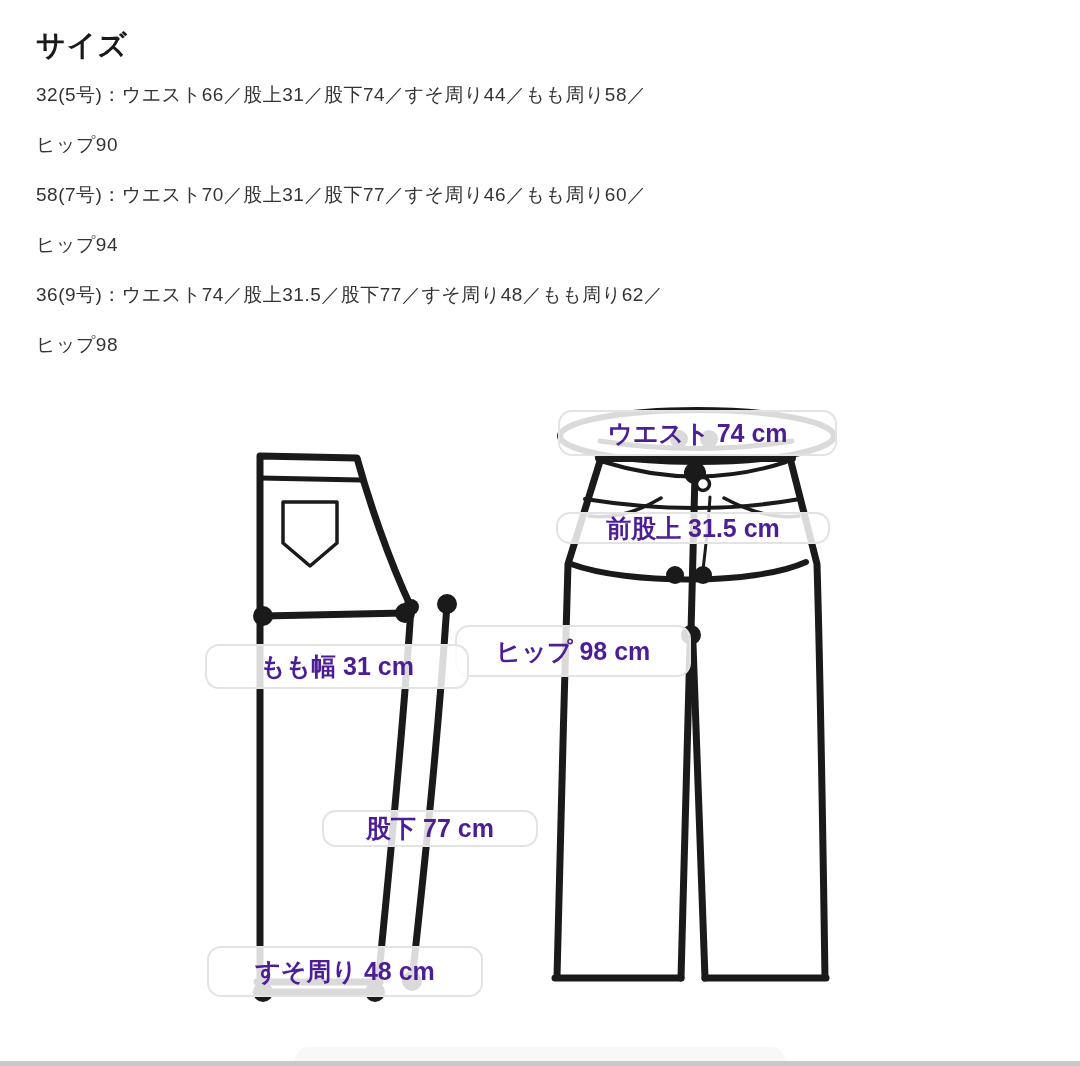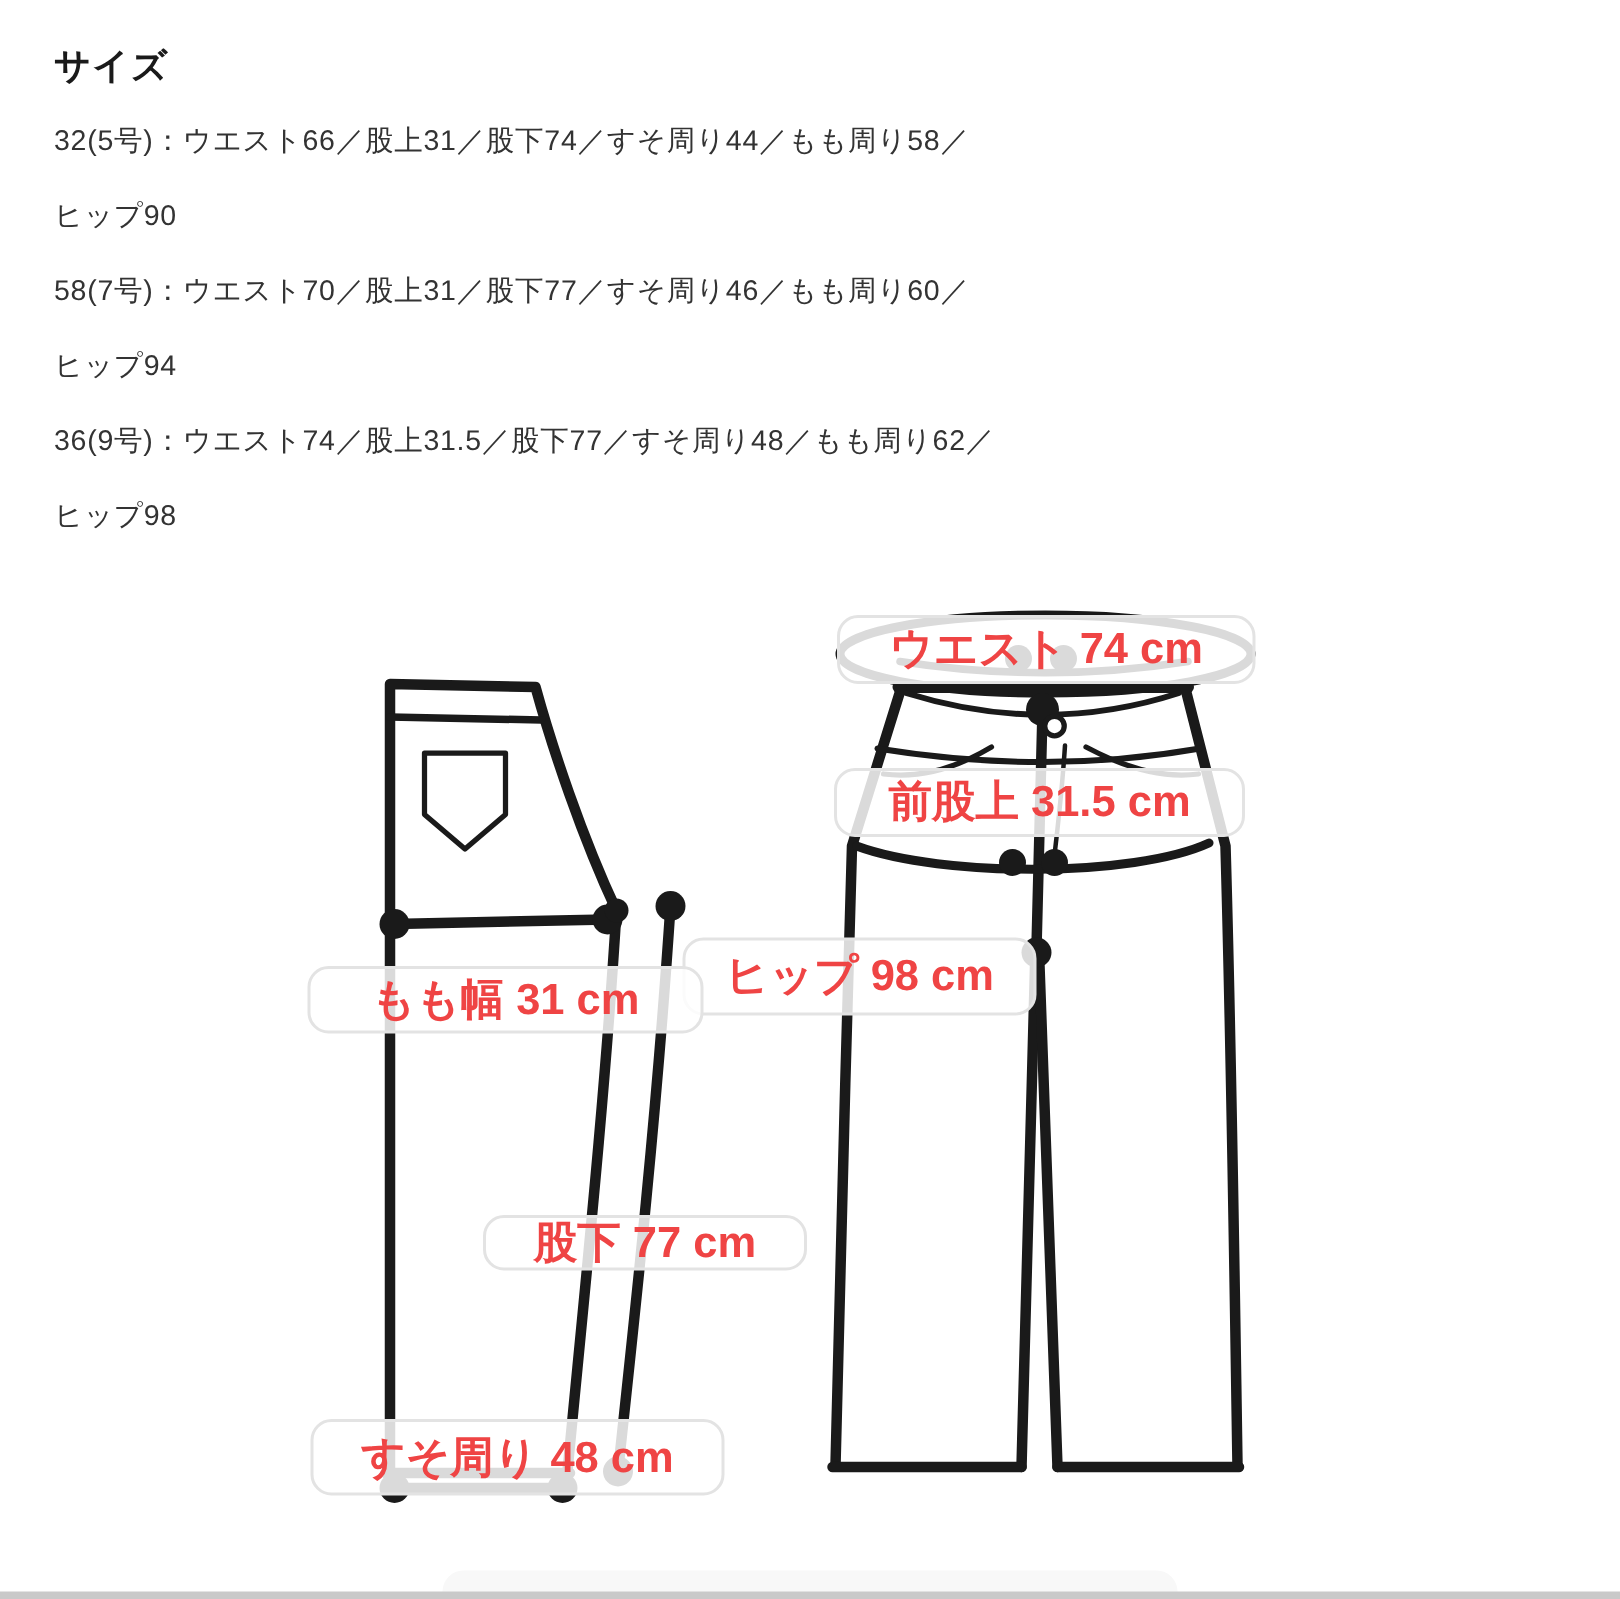--- a/index.html
+++ b/index.html
@@ -6,41 +6,41 @@
   .screen {
     position:relative;
     width:1080px; height:1066px;
     background:#ffffff;
     font-family:"Liberation Sans", sans-serif;
     overflow:hidden;
   }
   
   .size-section { position:absolute; left:36px; top:20px; width:1020px; }
   .size-heading {
-    font-size:24px; font-weight:bold; line-height:50px; height:50px;
+    font-size:29px; font-weight:bold; line-height:50px; height:50px;
     color:#1a1a1a; letter-spacing:1px; white-space:nowrap;
   }
   .size-line {
     font-size:19px; line-height:50px; height:50px;
     color:#333333; white-space:nowrap; letter-spacing:0.5px;
   }
   
   .diagram-svg { position:absolute; left:0; top:0; width:1080px; height:1066px; }
   .mlabel {
     position:absolute;
     display:flex; align-items:center; justify-content:center;
     background:rgba(255,255,255,0.84);
     border:2px solid #e3e3e3;
     border-radius:14px;
-    font-size:29px; font-weight:bold; color:#ef4444;
+    font-size:25px; font-weight:bold; color:#4c1d95;
     white-space:nowrap;
     box-sizing:border-box;
   }
   .lbl-waist      { left:558px; top:410px; width:279px; height:46px; }
-  .lbl-front-rise { left:556px; top:512px; width:274px; height:46px; }
+  .lbl-front-rise { left:556px; top:512px; width:274px; height:32px; }
   .lbl-hip        { left:455px; top:625px; width:236px; height:52px;align-items:center; }
   .lbl-thigh      { left:205px; top:644px; width:264px; height:45px; }
   .lbl-inseam     { left:322px; top:810px; width:216px; height:37px; }
   .lbl-hem        { left:207px; top:914px; width:276px; height:51px;margin-top:32px; }
   
   .next-peek {
     position:absolute; left:295px; top:1047px; width:490px; height:19px;
     background:#f8f8f8; border-radius:14px 14px 0 0;
   }
   .bottom-bar {

